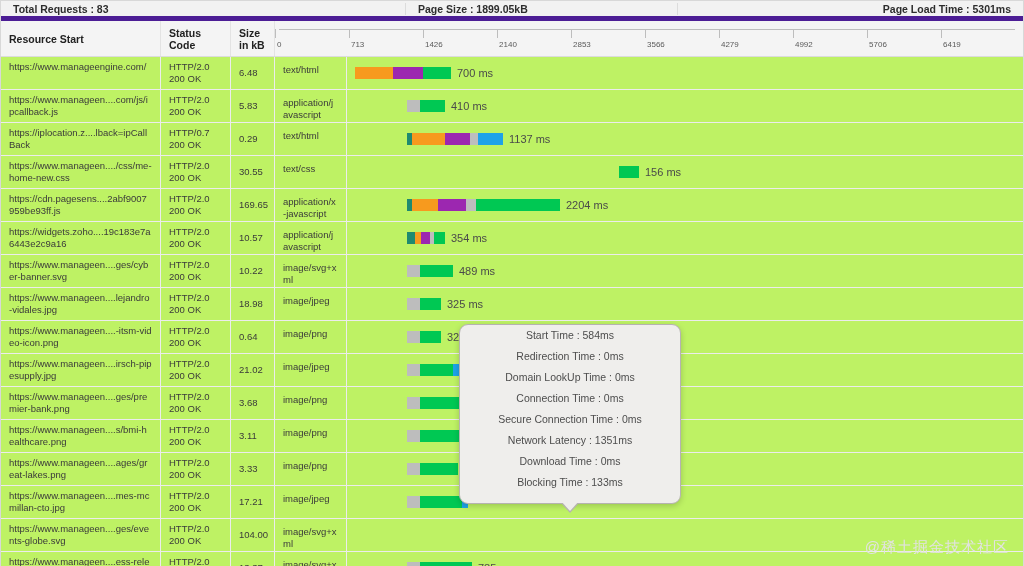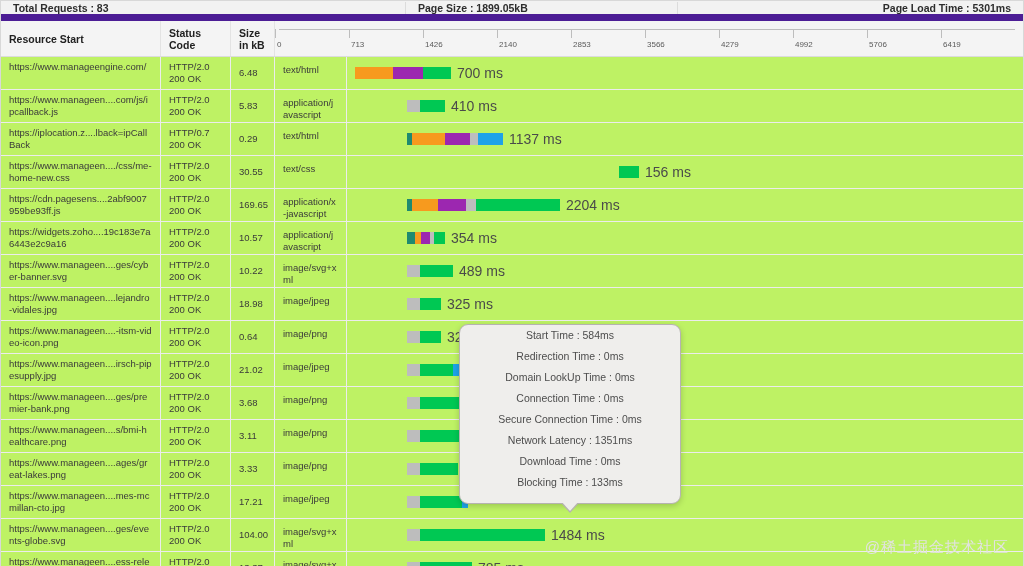--- a/index.html
+++ b/index.html
@@ -18,21 +18,21 @@
     position: relative;
     box-sizing: border-box;
     border: 1px solid #d8d8d8;
     background: #fff;
   }
 
   
   .summary-bar {
     height: 20px;
     background: #f2f2f2;
-    border-bottom: 7px solid #4c1d95;
+    border-bottom: 5px solid #4c1d95;
     display: flex;
     align-items: center;
     font-size: 10.5px;
     font-weight: bold;
     color: #2d2d2d;
     box-sizing: border-box;
   }
   .summary-cell { padding: 0 12px; white-space: nowrap; }
   .summary-cell.c1 { width: 404px; box-sizing: border-box; }
   .summary-cell.c2 { width: 272px; box-sizing: border-box; border-left: 1px solid #dcdcdc; }
@@ -113,21 +113,21 @@
     position: absolute;
     top: 10px;
     height: 12px;
     display: flex;
     align-items: stretch;
   }
   .seg { height: 12px; }
   .bar-lbl {
     position: absolute;
     top: 10px;
-    font-size: 14px;
+    font-size: 11px;
     color: #4a4a4a;
     line-height: 12px;
     white-space: nowrap;
   }
 
   
   .tooltip {
     position: absolute;
     background: #efeeec;
     border: 1px solid #b6b3b0;
@@ -395,27 +395,20 @@
             <div class="seg" style="width: 42px; background: rgb(0, 200, 83);"></div>
             <div class="seg" style="width: 6px; background: rgb(31, 162, 232);"></div>
           </div>
         </div>
       </div>
       <div class="row">
         <div class="td resource">https://www.manageen....ges/events-globe.svg</div>
         <div class="td status">HTTP/2.0 200 OK</div>
         <div class="td size">104.00</div>
         <div class="td ctype">image/svg+xml</div>
-        <div class="td wf">
-          <div class="bar" style="left: 60px;">
-            <div class="seg" style="width: 13px; background: rgb(189, 189, 189);"></div>
-            <div class="seg" style="width: 125px; background: rgb(0, 200, 83);"></div>
-          </div>
-          <div class="bar-lbl" style="left: 204px;">1484 ms</div>
-        </div>
       </div>
       <div class="row">
         <div class="td resource">https://www.manageen....ess-release-icon.svg</div>
         <div class="td status">HTTP/2.0 200 OK</div>
         <div class="td size">13.37</div>
         <div class="td ctype">image/svg+xml</div>
         <div class="td wf">
           <div class="bar" style="left: 60px;">
             <div class="seg" style="width: 13px; background: rgb(189, 189, 189);"></div>
             <div class="seg" style="width: 52px; background: rgb(0, 200, 83);"></div>

